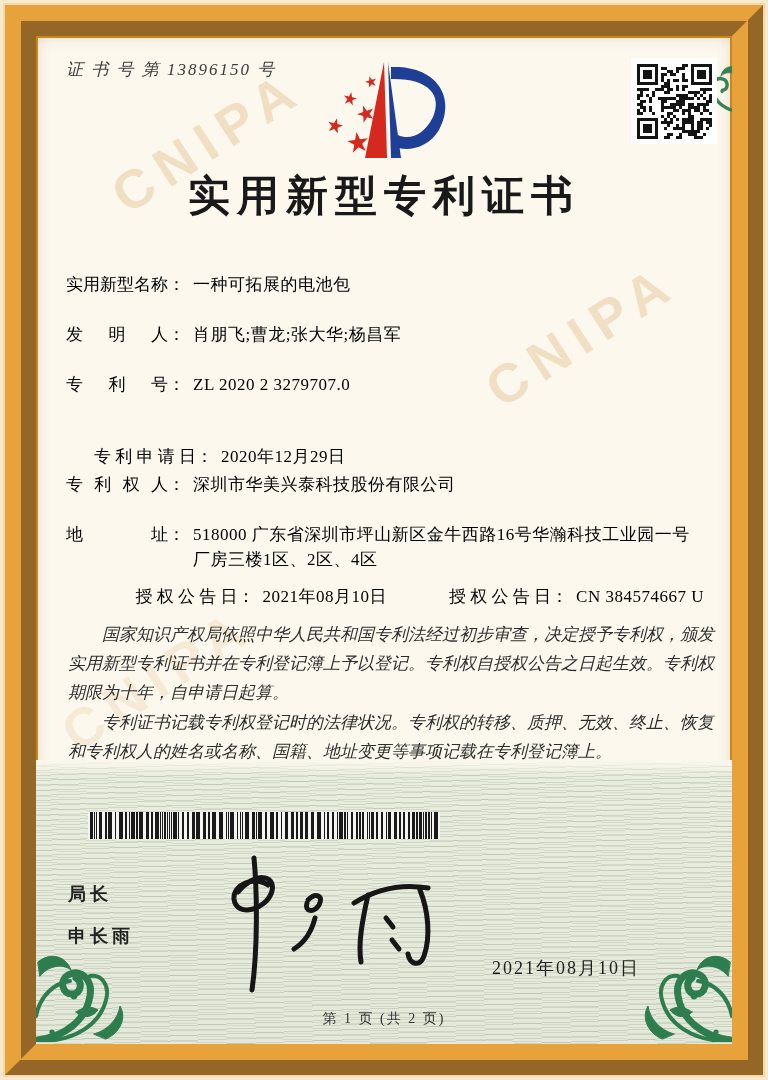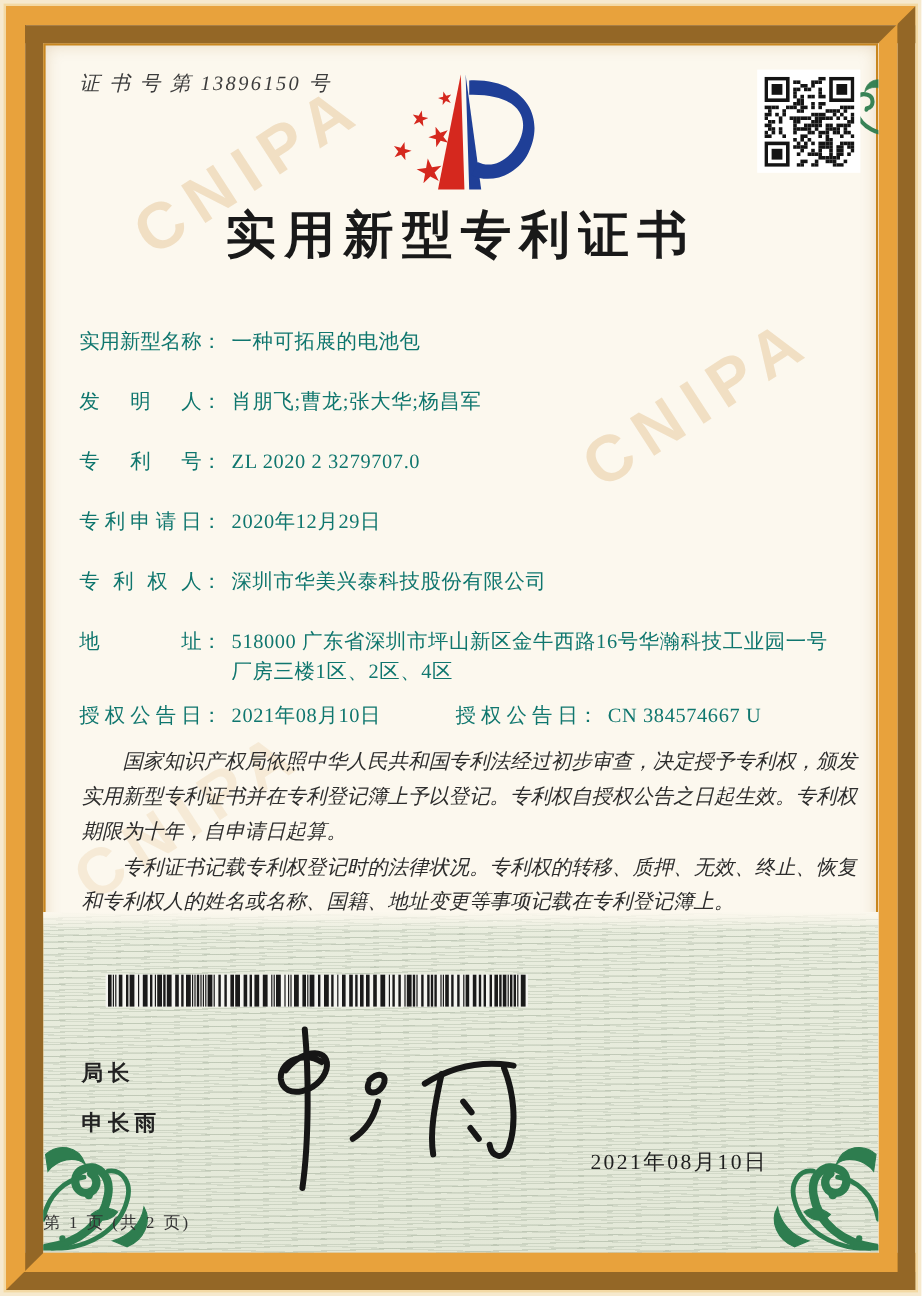--- a/index.html
+++ b/index.html
@@ -17,21 +17,21 @@
   .wm-gray{color:rgba(122,136,122,.38);}
   
   .cert-no{position:absolute;left:30px;top:22px;font-size:17px;letter-spacing:2px;color:#3c3c3c;font-style:italic;}
   .logo{position:absolute;left:272px;top:18px;width:160px;height:118px;}
   .qr-box{position:absolute;left:595px;top:22px;width:86px;height:86px;background:#ffffff;
           display:flex;align-items:center;justify-content:center;}
   .title{position:absolute;left:0;right:0;top:132px;text-align:center;font-size:42px;
          font-weight:700;letter-spacing:7px;color:#191919;}
   
   .frow{position:absolute;left:30px;right:28px;display:flex;align-items:flex-start;
-        font-size:17px;color:#0f766e;line-height:25px;}
+        font-size:17px;color:#000000;line-height:25px;justify-content:flex-end;}
   .flabel{display:inline-block;width:102px;text-align:justify;text-align-last:justify;flex:none;}
   .fcolon{flex:none;}
   .fvalue{flex:1;padding-left:8px;letter-spacing:.5px;}
   .fgroup{display:flex;}
   
   .paras{position:absolute;left:32px;top:584px;width:650px;font-size:17px;line-height:1.72;
          color:#2d2d2d;font-style:italic;}
   .paras p{margin:0;text-indent:2em;}
   
   .green-zone{position:absolute;left:0;right:0;top:724px;bottom:0;
@@ -41,21 +41,21 @@
         linear-gradient(#e9edde,#e3e8d8);}
   .green-zone::before{content:"";position:absolute;left:0;right:0;top:0;height:16px;
         background:linear-gradient(#fcf8ee,rgba(252,248,238,0));}
   .barcode{position:absolute;left:52px;top:776px;width:352px;height:27px;background:#f4f4f0;}
   .director-title{position:absolute;left:32px;top:846px;font:600 18px "Liberation Sans","DejaVu Sans",sans-serif;
         letter-spacing:4px;color:#222;}
   .director-name{position:absolute;left:32px;top:888px;font:600 18px "Liberation Sans","DejaVu Sans",sans-serif;
         letter-spacing:4px;color:#222;}
   .signature{position:absolute;left:150px;top:812px;width:250px;height:150px;}
   .issue-date{position:absolute;left:456px;top:920px;font-size:18px;letter-spacing:2px;color:#1f1f1f;}
-  .page-info{position:absolute;left:0;right:0;top:974px;font-size:14px;
+  .page-info{position:absolute;left:0;right:0;top:974px;text-align:center;font-size:14px;
         letter-spacing:2px;color:#333;}
   .ornament{position:absolute;width:112px;height:96px;}
   .orn-bl{left:-4px;bottom:2px;}
   .orn-br{right:-4px;bottom:2px;transform:scaleX(-1);}
   .orn-tr{right:-14px;top:14px;width:64px;height:84px;transform:scaleX(-1) rotate(12deg);opacity:.95;}
 </style>
 </head>
 <body>
 
 <div class="cert">
@@ -347,21 +347,21 @@
       <div class="frow" style="top:286px;">
         <span class="flabel">发明人</span>
           <span class="fcolon">：</span>
         <span class="fvalue">肖朋飞;曹龙;张大华;杨昌军</span>
       </div>
       <div class="frow" style="top:336px;">
         <span class="flabel">专利号</span>
           <span class="fcolon">：</span>
         <span class="fvalue">ZL 2020 2 3279707.0</span>
       </div>
-      <div class="frow" style="top:386px;">
+      <div class="frow" style="top:408px;margin-left:28px;">
         <span class="flabel">专利申请日</span>
           <span class="fcolon">：</span>
         <span class="fvalue">2020年12月29日</span>
       </div>
       <div class="frow" style="top:436px;">
         <span class="flabel">专利权人</span>
           <span class="fcolon">：</span>
         <span class="fvalue">深圳市华美兴泰科技股份有限公司</span>
       </div>
       <div class="frow" style="top:486px;">

